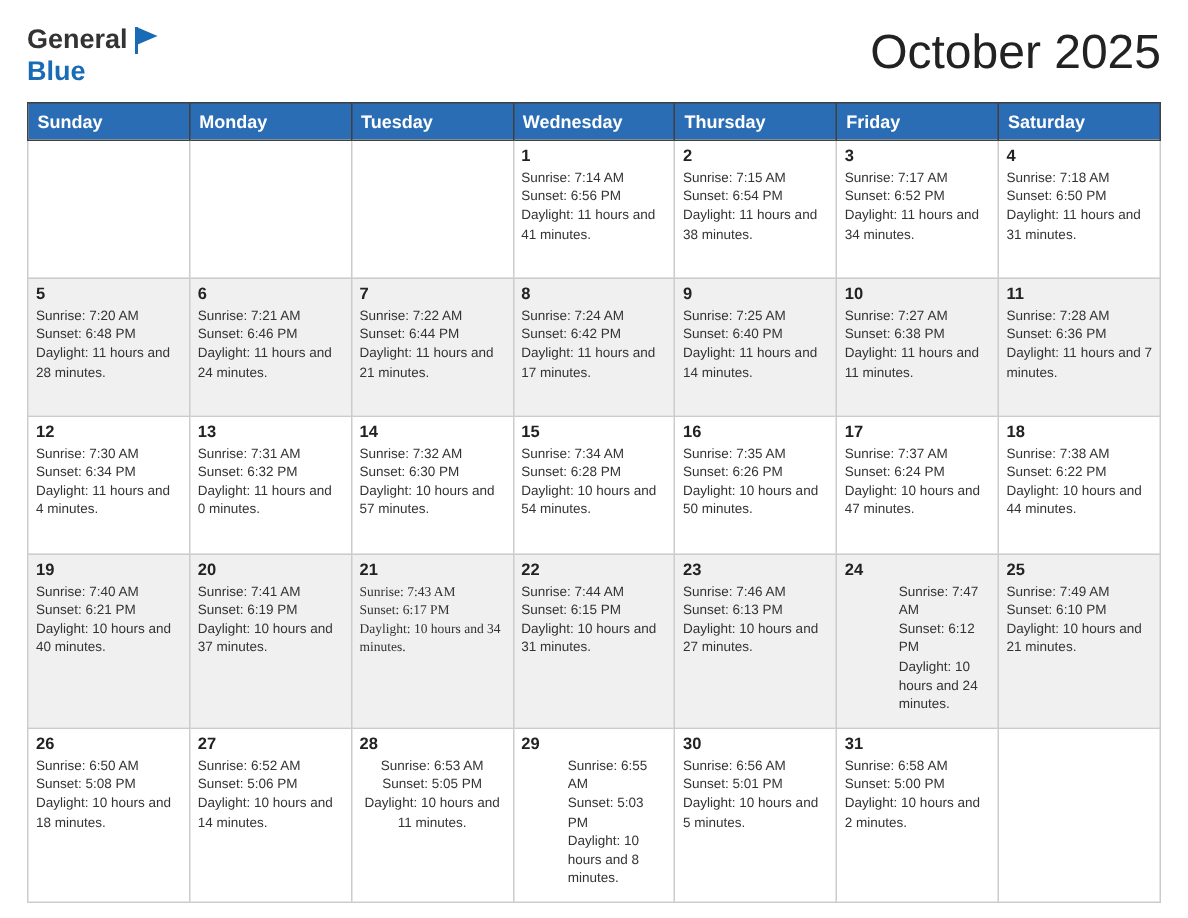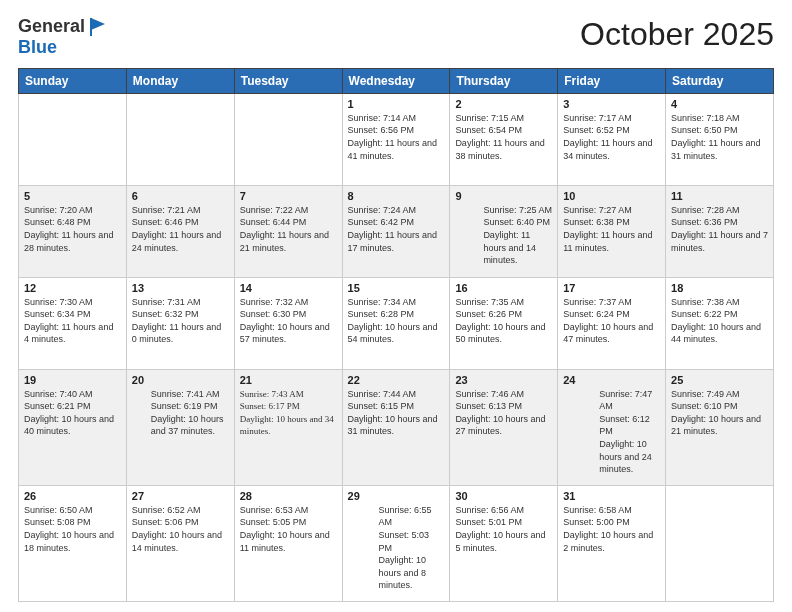--- a/index.html
+++ b/index.html
@@ -179,21 +179,21 @@
 Daylight: 11 hours and 21 minutes.</div>
           </td>
           <td>
             <div class="cell-date">8</div>
             <div class="cell-info" style="white-space: pre-line;">Sunrise: 7:24 AM
 Sunset: 6:42 PM
 Daylight: 11 hours and 17 minutes.</div>
           </td>
           <td>
             <div class="cell-date">9</div>
-            <div class="cell-info" style="white-space: pre-line; margin-left: 28px;">Sunrise: 7:25 AM
+            <div class="cell-info" style="white-space: pre-line;">Sunrise: 7:25 AM
 Sunset: 6:40 PM
 Daylight: 11 hours and 14 minutes.</div>
           </td>
           <td>
             <div class="cell-date">10</div>
             <div class="cell-info" style="white-space: pre-line;">Sunrise: 7:27 AM
 Sunset: 6:38 PM
 Daylight: 11 hours and 11 minutes.</div>
           </td>
           <td>
@@ -249,21 +249,21 @@
         </tr>
         <tr class="row-shaded">
           <td>
             <div class="cell-date">19</div>
             <div class="cell-info" style="white-space: pre-line;">Sunrise: 7:40 AM
 Sunset: 6:21 PM
 Daylight: 10 hours and 40 minutes.</div>
           </td>
           <td>
             <div class="cell-date">20</div>
-            <div class="cell-info" style="white-space: pre-line; margin-left: 19px;">Sunrise: 7:41 AM
+            <div class="cell-info" style="white-space: pre-line;">Sunrise: 7:41 AM
 Sunset: 6:19 PM
 Daylight: 10 hours and 37 minutes.</div>
           </td>
           <td>
             <div class="cell-date">21</div>
             <div class="cell-info" style="white-space: pre-line; font-family: Liberation Serif, serif;">Sunrise: 7:43 AM
 Sunset: 6:17 PM
 Daylight: 10 hours and 34 minutes.</div>
           </td>
           <td>
@@ -299,21 +299,21 @@
 Daylight: 10 hours and 18 minutes.</div>
           </td>
           <td>
             <div class="cell-date">27</div>
             <div class="cell-info" style="white-space: pre-line;">Sunrise: 6:52 AM
 Sunset: 5:06 PM
 Daylight: 10 hours and 14 minutes.</div>
           </td>
           <td>
             <div class="cell-date">28</div>
-            <div class="cell-info" style="white-space: pre-line;">Sunrise: 6:53 AM
+            <div class="cell-info" style="white-space: pre-line; text-align: center;">Sunrise: 6:53 AM
 Sunset: 5:05 PM
 Daylight: 10 hours and 11 minutes.</div>
           </td>
           <td>
             <div class="cell-date">29</div>
             <div class="cell-info" style="white-space: pre-line; margin-left: 31px;">Sunrise: 6:55 AM
 Sunset: 5:03 PM
 Daylight: 10 hours and 8 minutes.</div>
           </td>
           <td>

